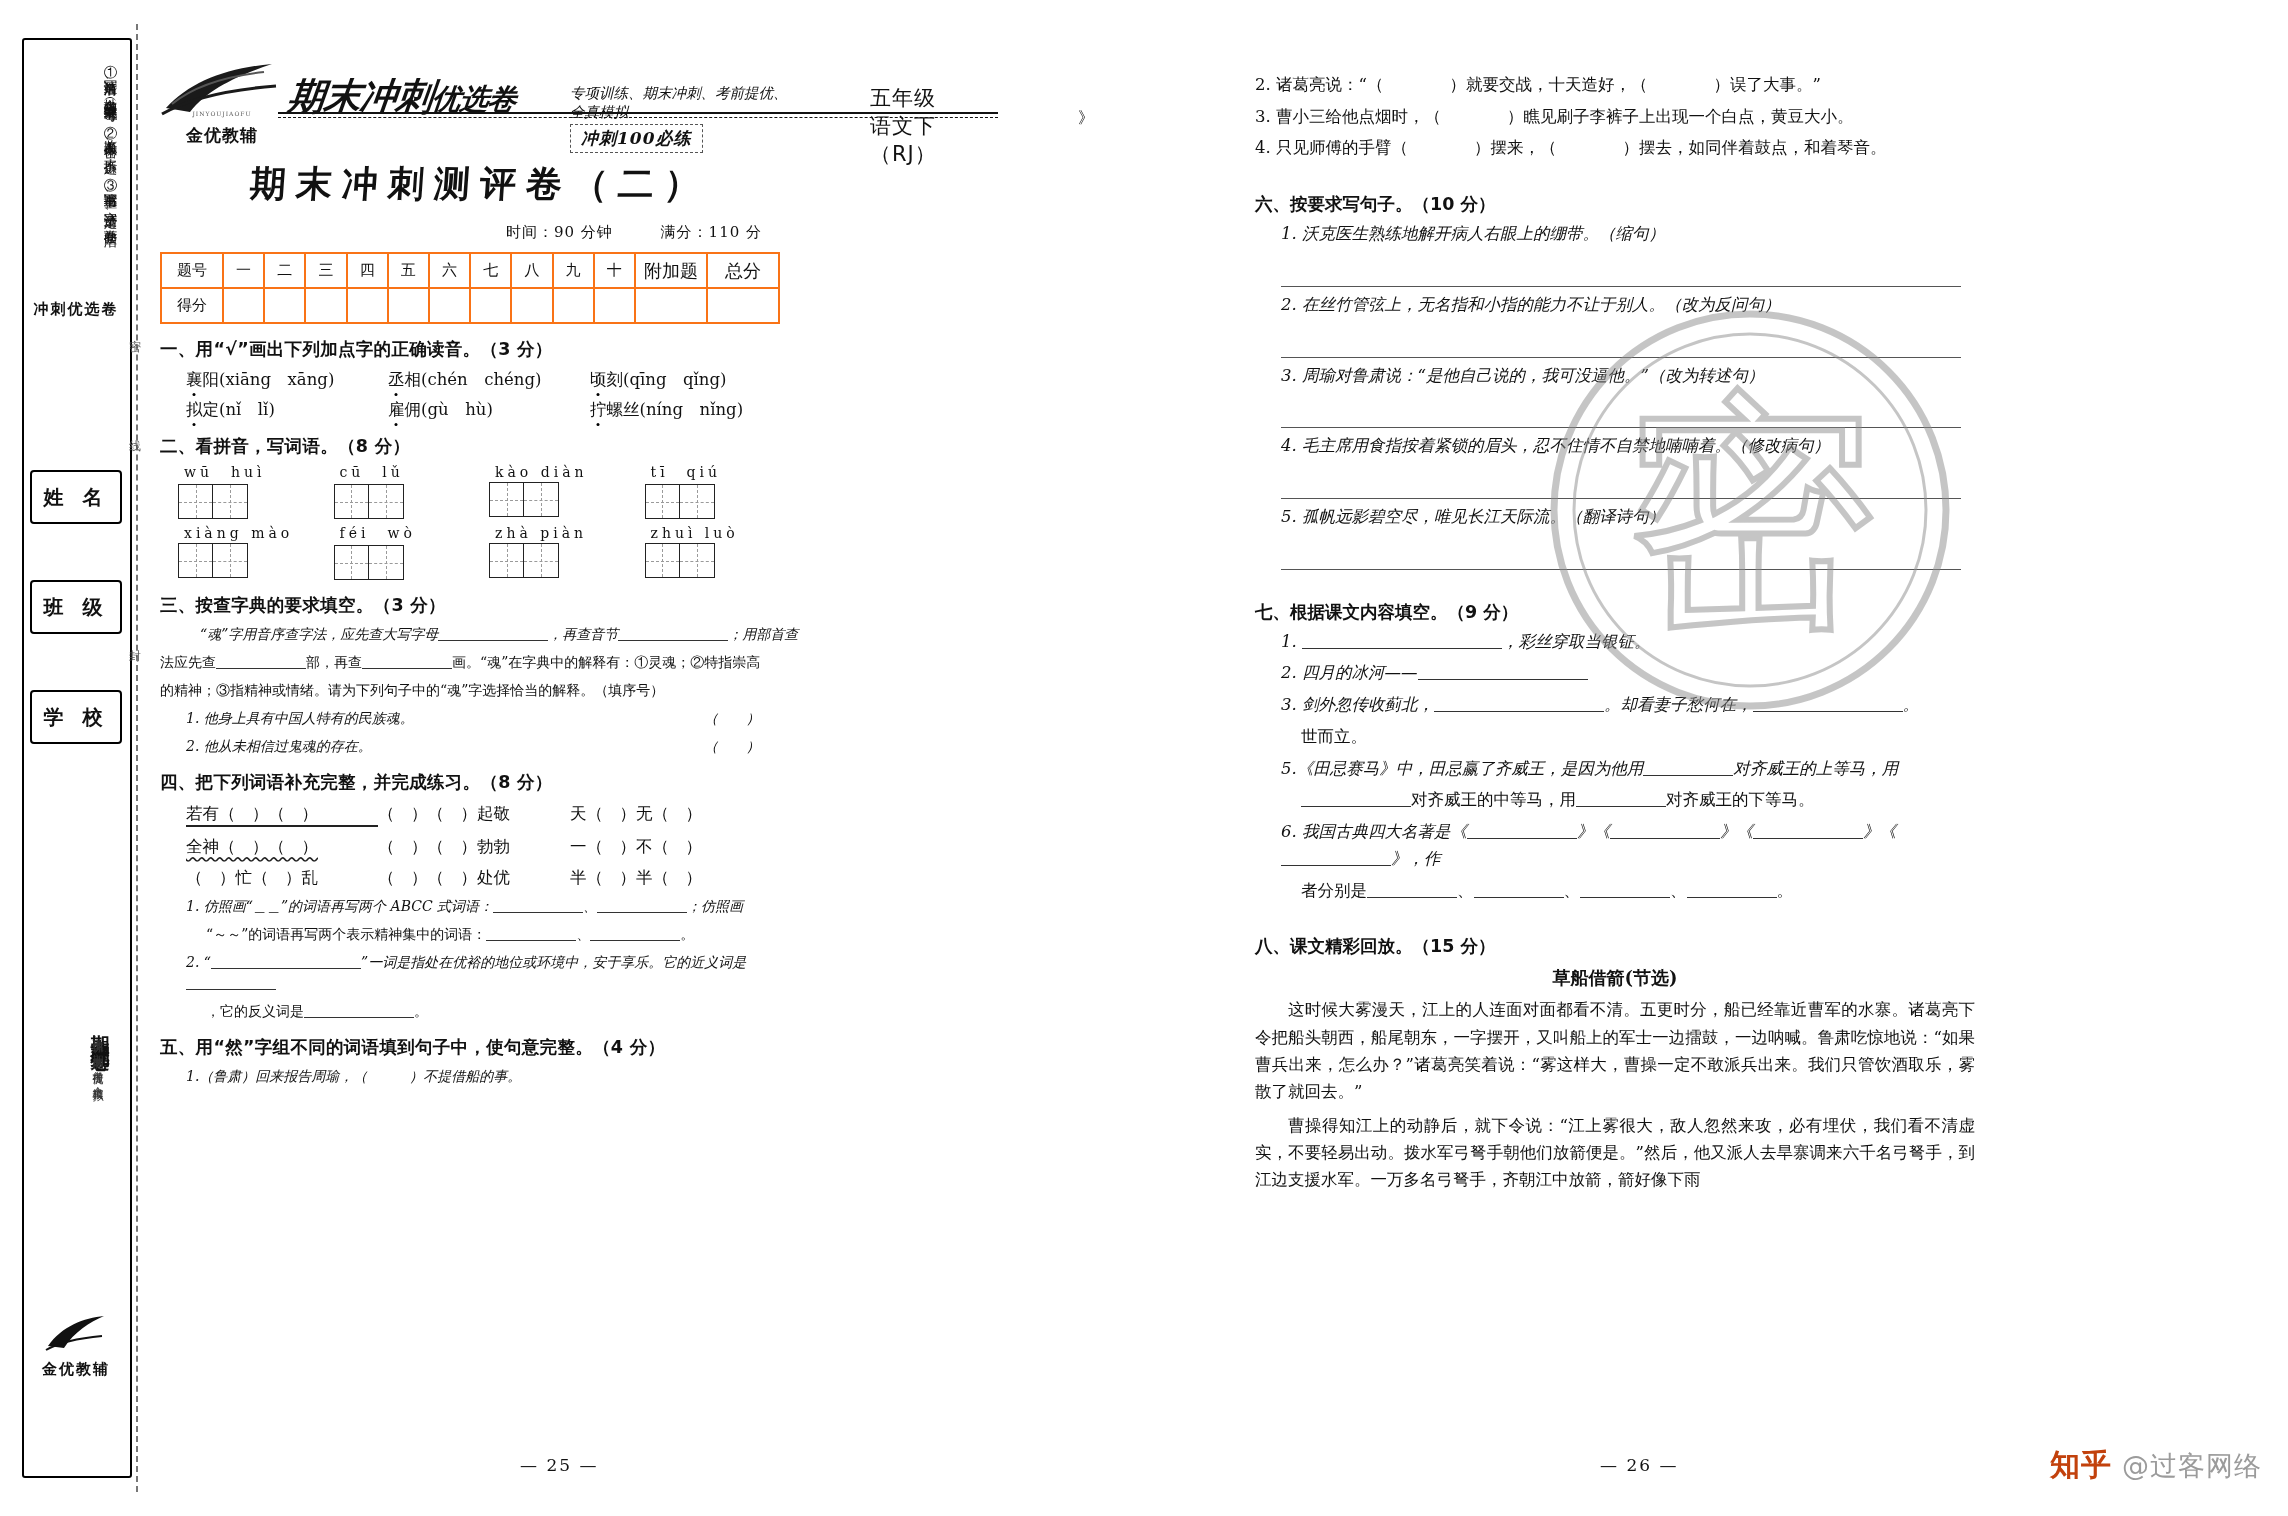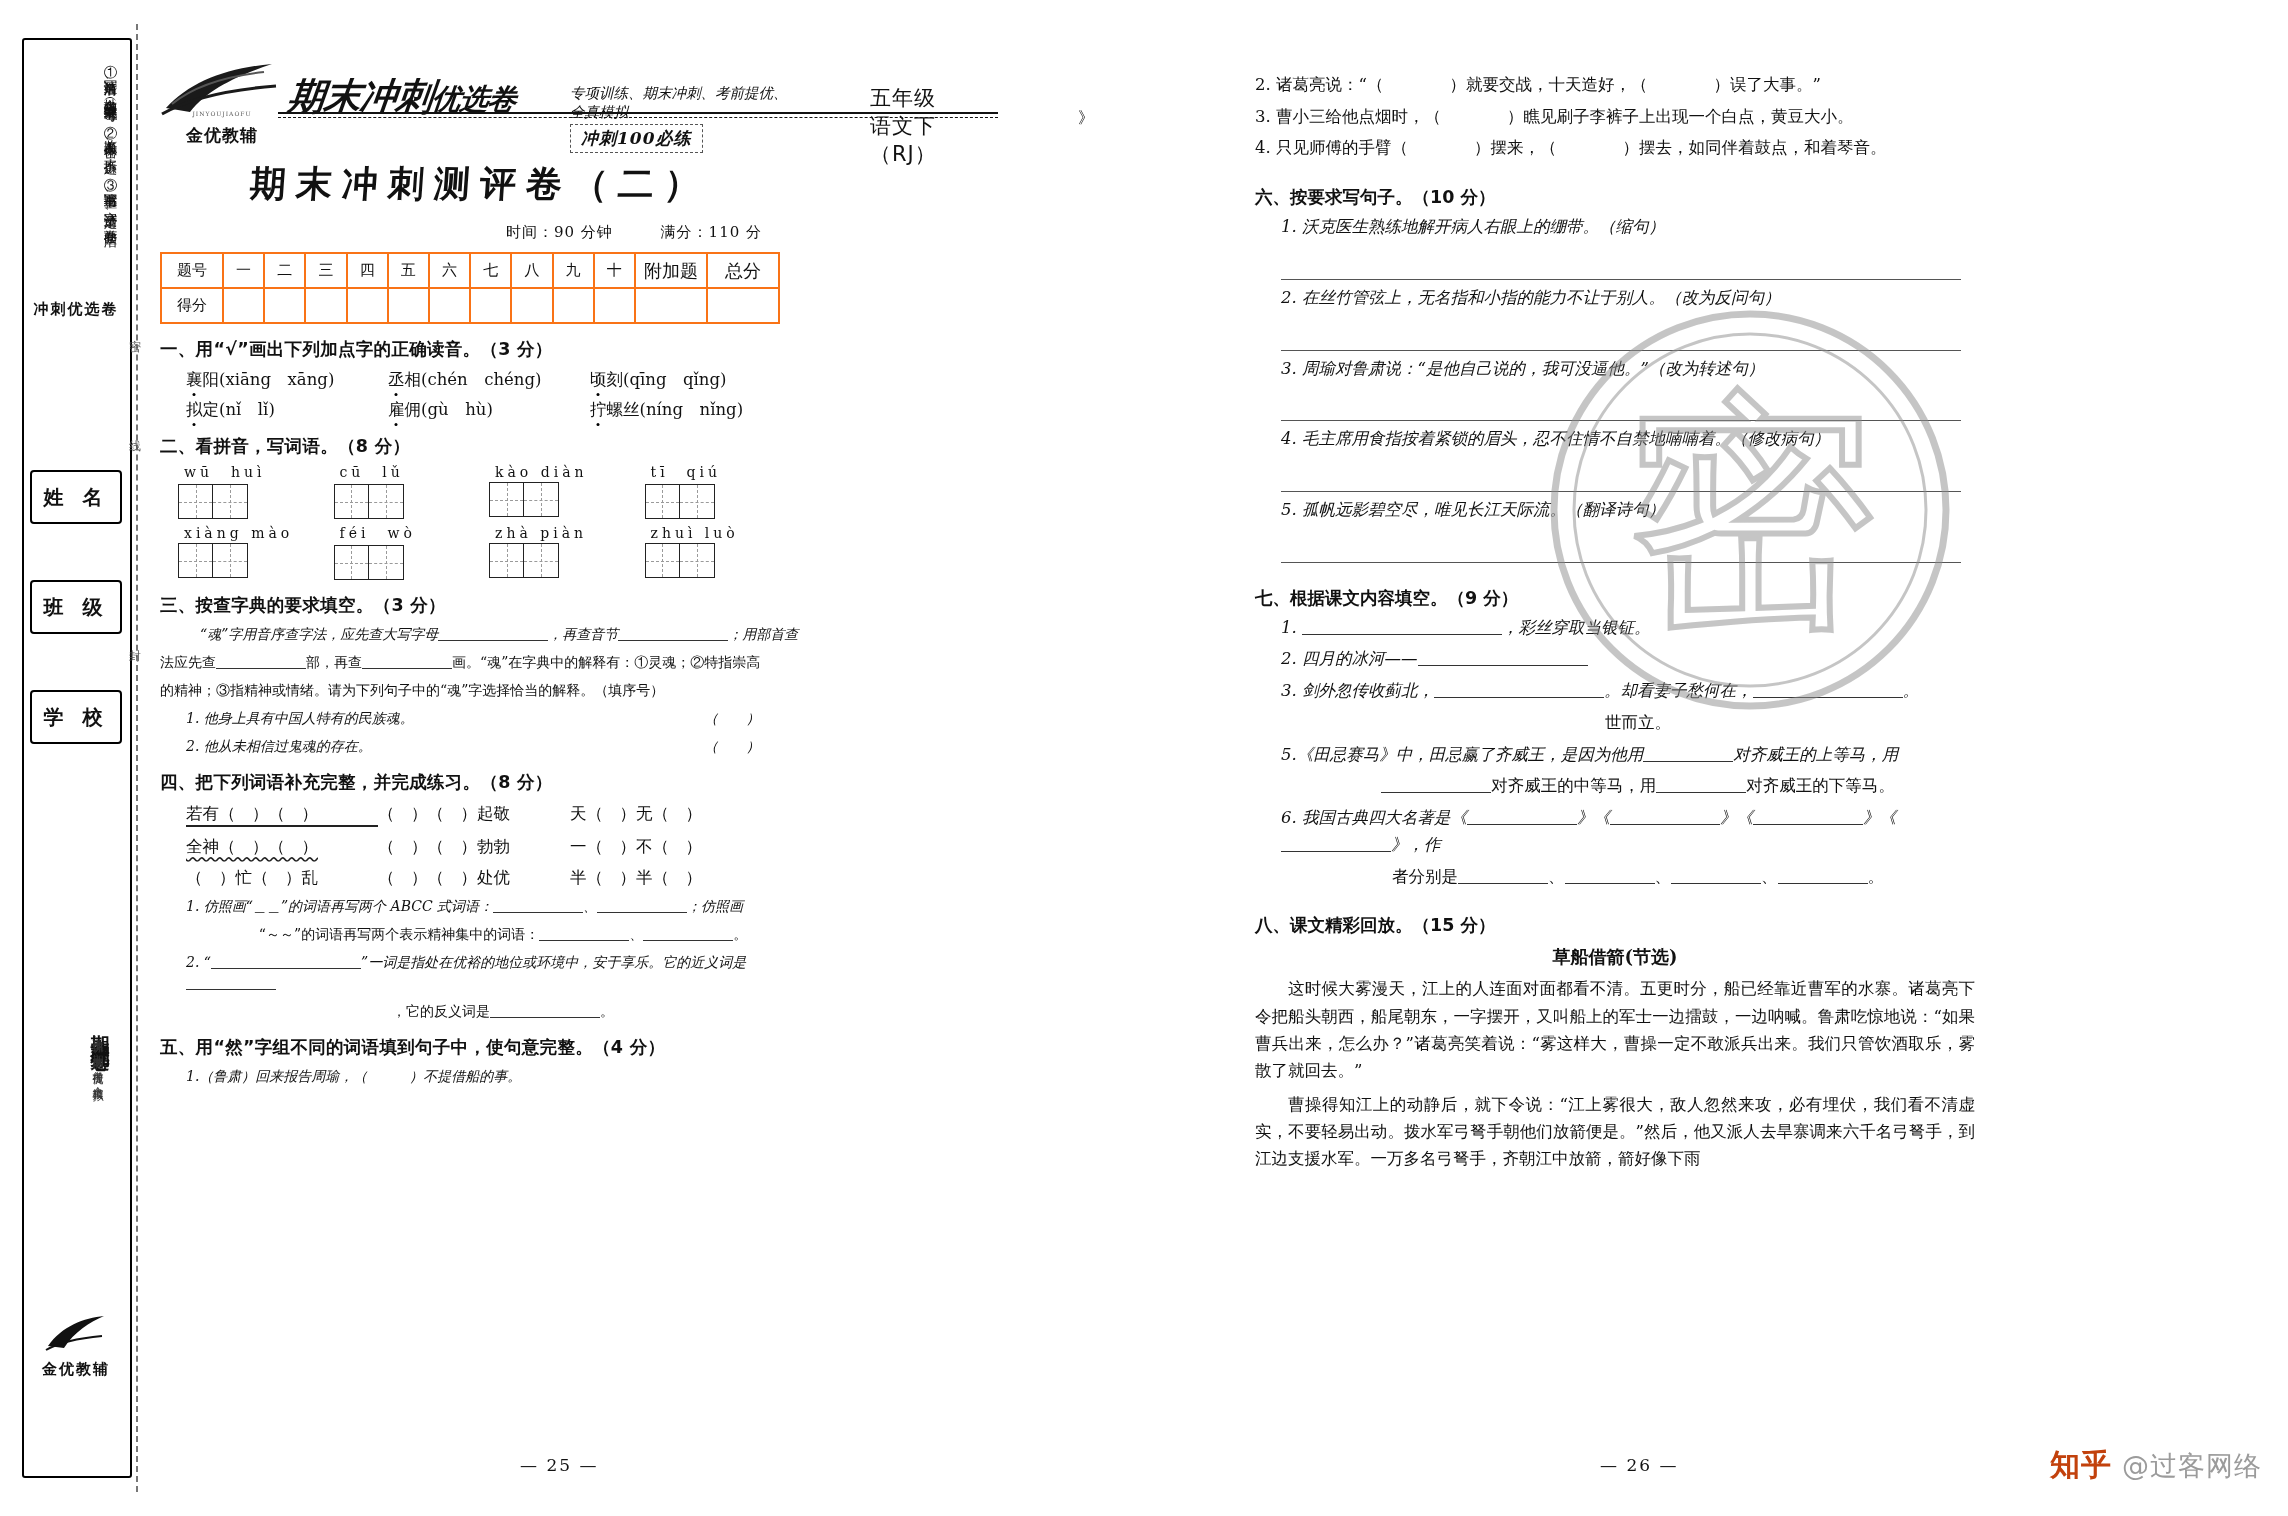--- a/index.html
+++ b/index.html
@@ -136,21 +136,21 @@
   table.score td.hd{width:58px;}
   table.score td.ext{width:68px;font-size:18px;}
 
   
   .q-head{
     font-size:17.5px;font-weight:bold;margin-top:13px;letter-spacing:0.3px;
     font-family:"DejaVu Sans","Liberation Sans",sans-serif;
   }
   .q-line{font-size:14px;margin-top:7px;line-height:1.5;}
   .indent{padding-left:26px;font-style:italic;}
-  .indent2{padding-left:46px;text-align:center;}
+  .indent2{padding-left:46px;}
 
   .pyrow{display:flex;padding-left:26px;margin-top:8px;font-size:16.5px;}
   .pyrow > div{width:202px;position:relative;}
   .dotu{position:relative;}
   .dotu::after{
     content:"";position:absolute;left:50%;bottom:-7px;width:3px;height:3px;
     background:#000;border-radius:50%;transform:translateX(-50%);
   }
 
   
@@ -182,21 +182,21 @@
   }
 
   .wordrow{display:flex;padding-left:26px;margin-top:9px;font-size:16.5px;}
   .wordrow > div{width:192px;}
   .wave{border-bottom:2px solid #222;}
   .wavy{text-decoration:underline wavy #222;text-underline-offset:4px;}
 
   
   .r-line{font-size:16.5px;line-height:1.62;margin-top:5px;}
   .r-head{
-    font-size:17.5px;font-weight:bold;margin-top:23px;
+    font-size:17.5px;font-weight:bold;margin-top:30px;
     font-family:"DejaVu Sans","Liberation Sans",sans-serif;
   }
   .passage-title{
     text-align:center;font-weight:bold;font-size:18px;margin-top:8px;
   }
   .passage p{
     font-size:16.5px;line-height:1.66;margin:6px 0 0 0;text-indent:2em;
     text-align:justify;
   }
 

